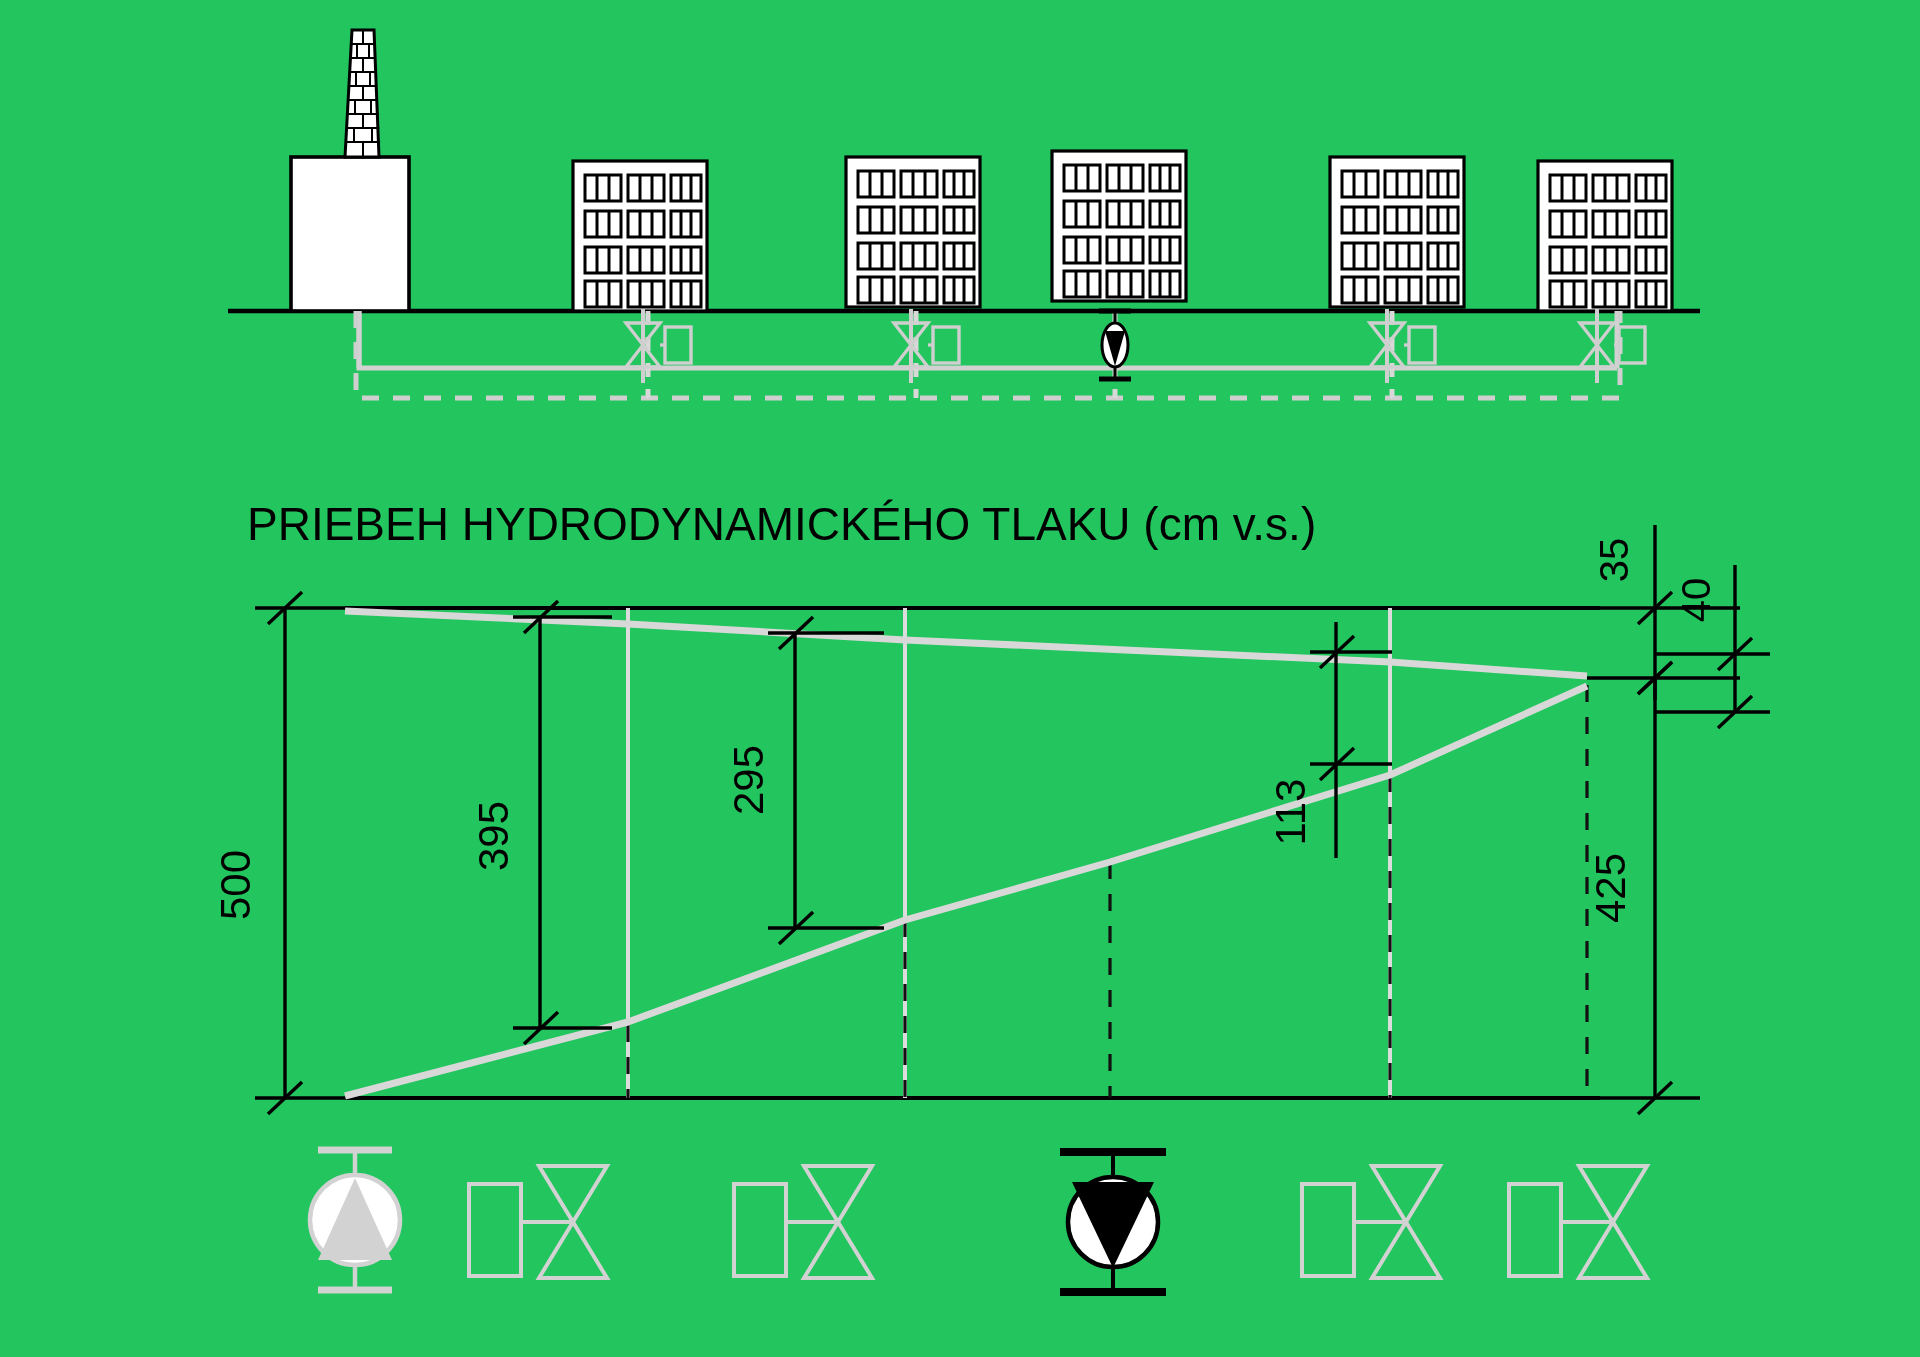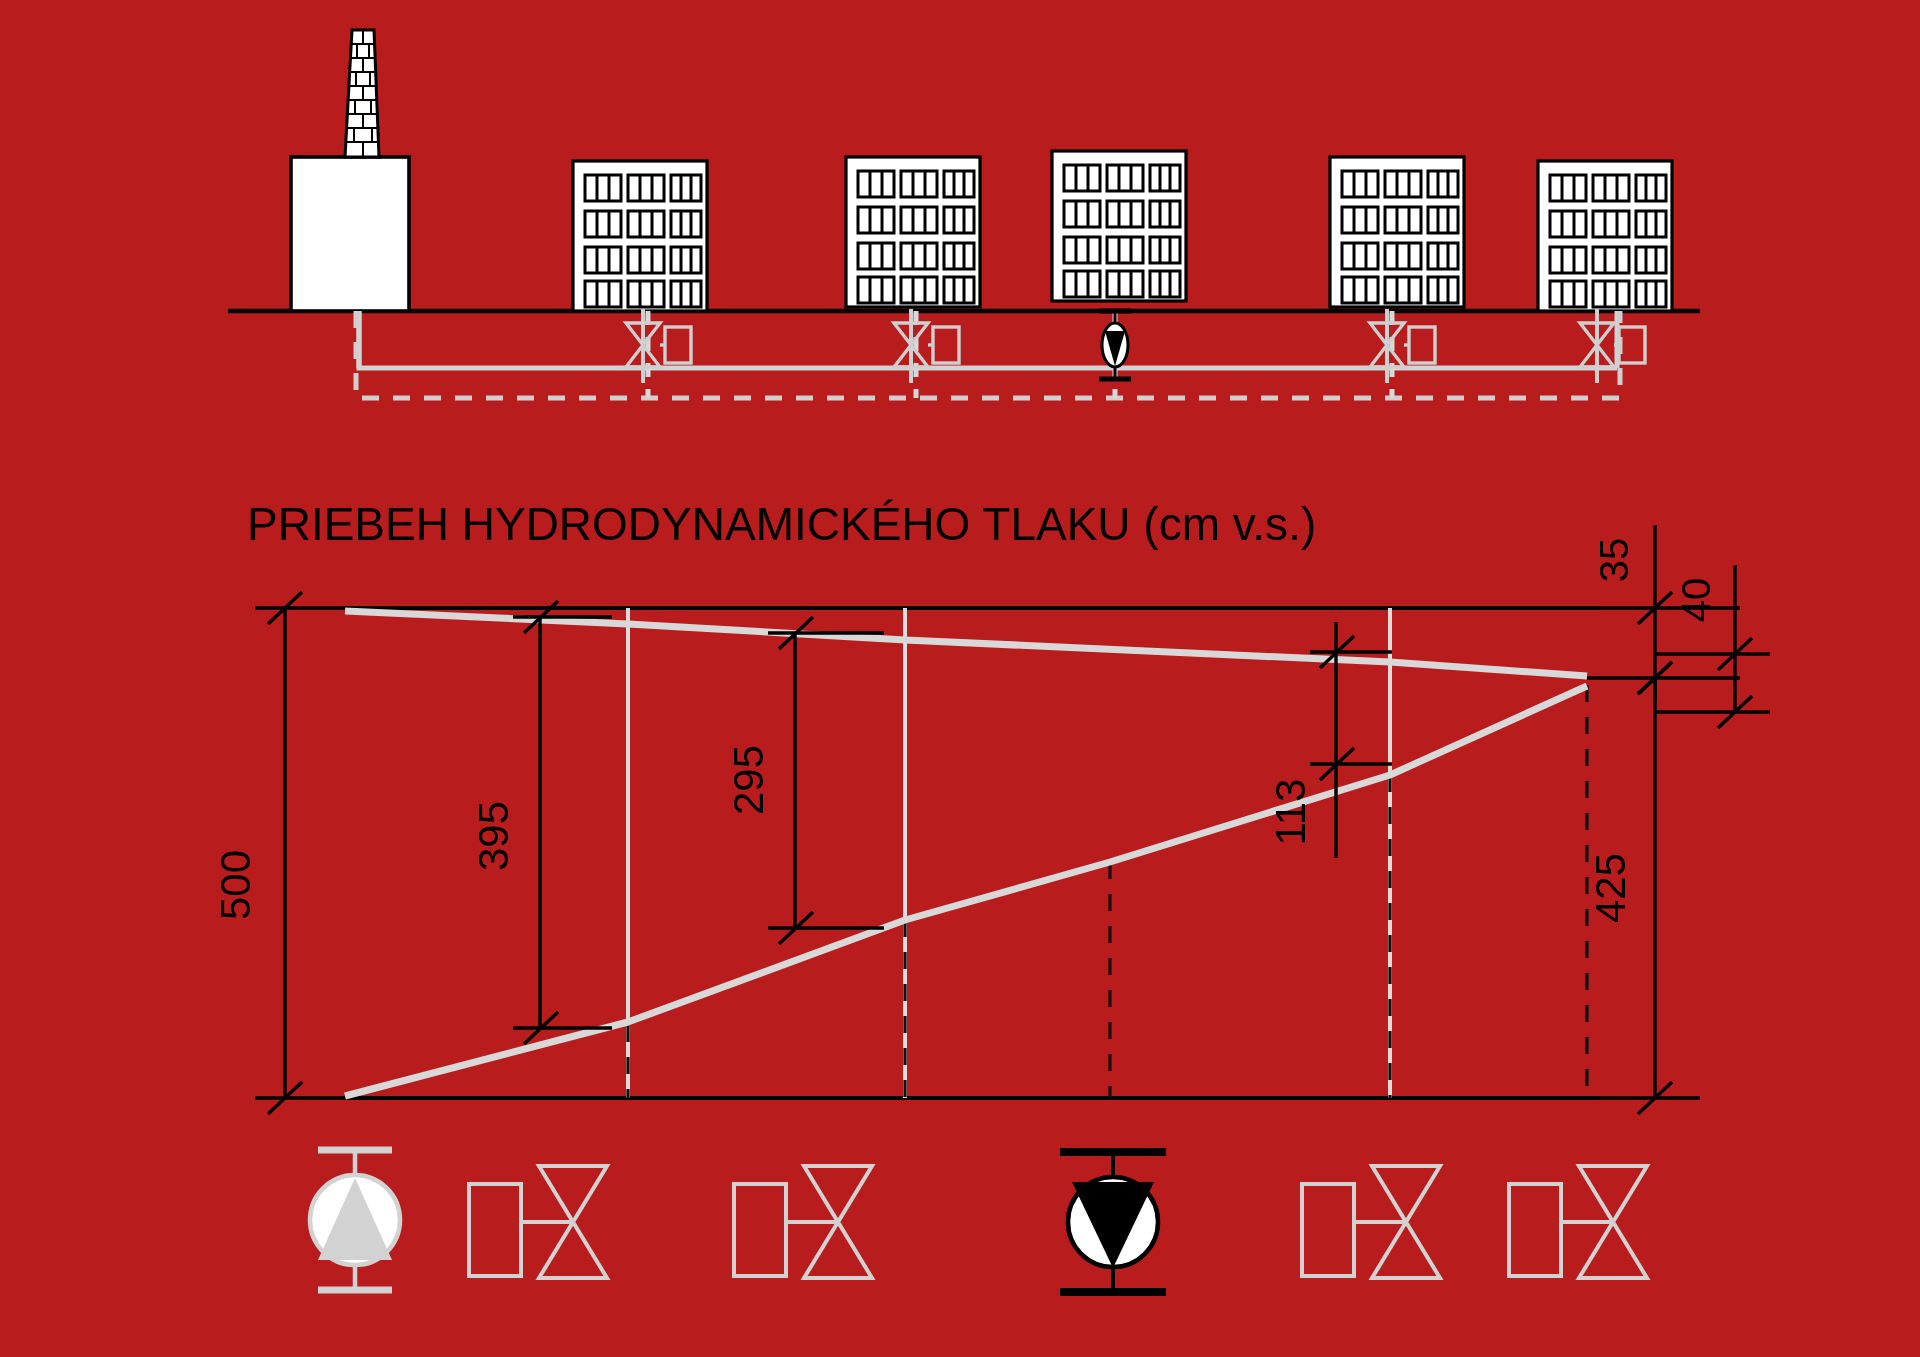--- a/index.html
+++ b/index.html
@@ -1,17 +1,17 @@
 <!DOCTYPE html>
 <html><head>
 <meta charset="utf-8">
 <style>
   html,body{margin:0;padding:0;background:#ffffff;}
   body{font-family:"Liberation Sans",sans-serif;}
-  #root{position:relative;width:1920px;height:1357px;background:#b91c1c;overflow:hidden;}
+  #root{position:relative;width:1920px;height:1357px;background:#22c55e;overflow:hidden;}
   #svgroot{position:absolute;left:0;top:0;width:1920px;height:1357px;}
   .ttl{font-family:"Liberation Sans",sans-serif;font-size:46px;fill:#000;letter-spacing:0px;}
   .dim{font-family:"Liberation Sans",sans-serif;font-size:42px;fill:#000;}
   .dimsm{font-family:"Liberation Sans",sans-serif;font-size:40px;fill:#000;}
 </style>
 </head>
 <body>
 
 <div id="root">
 <svg id="svgroot" viewBox="0 0 1920 1357" xmlns="http://www.w3.org/2000/svg">

